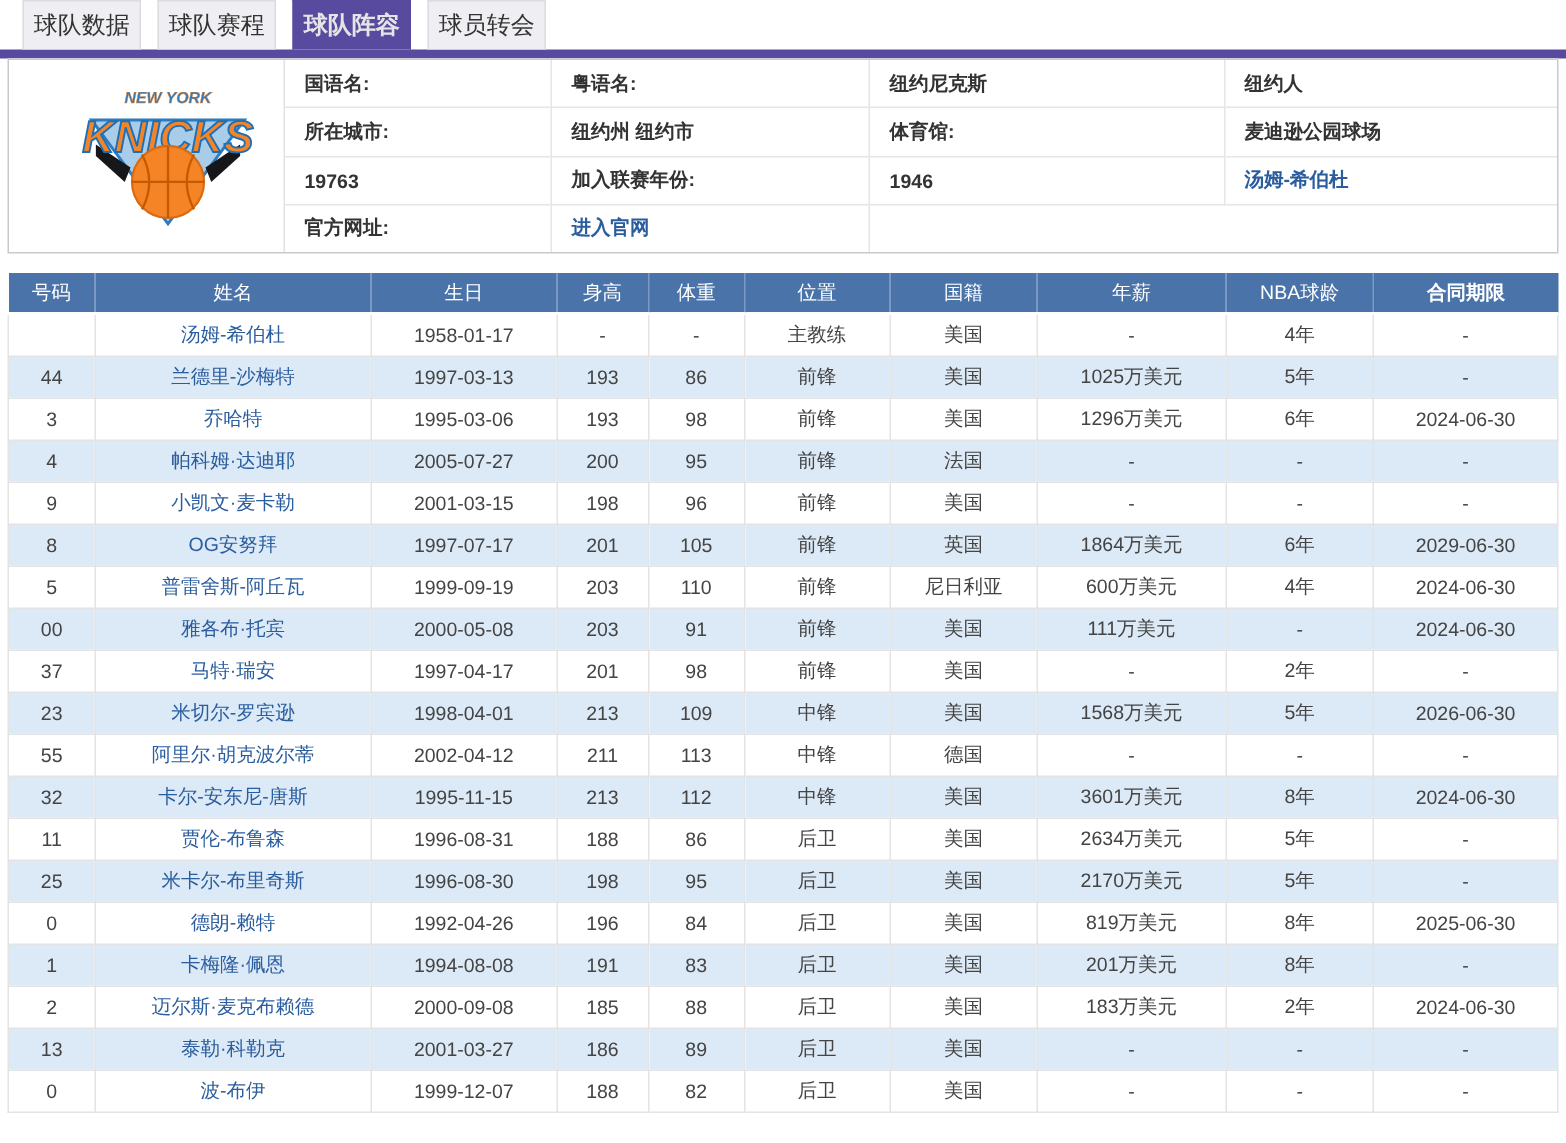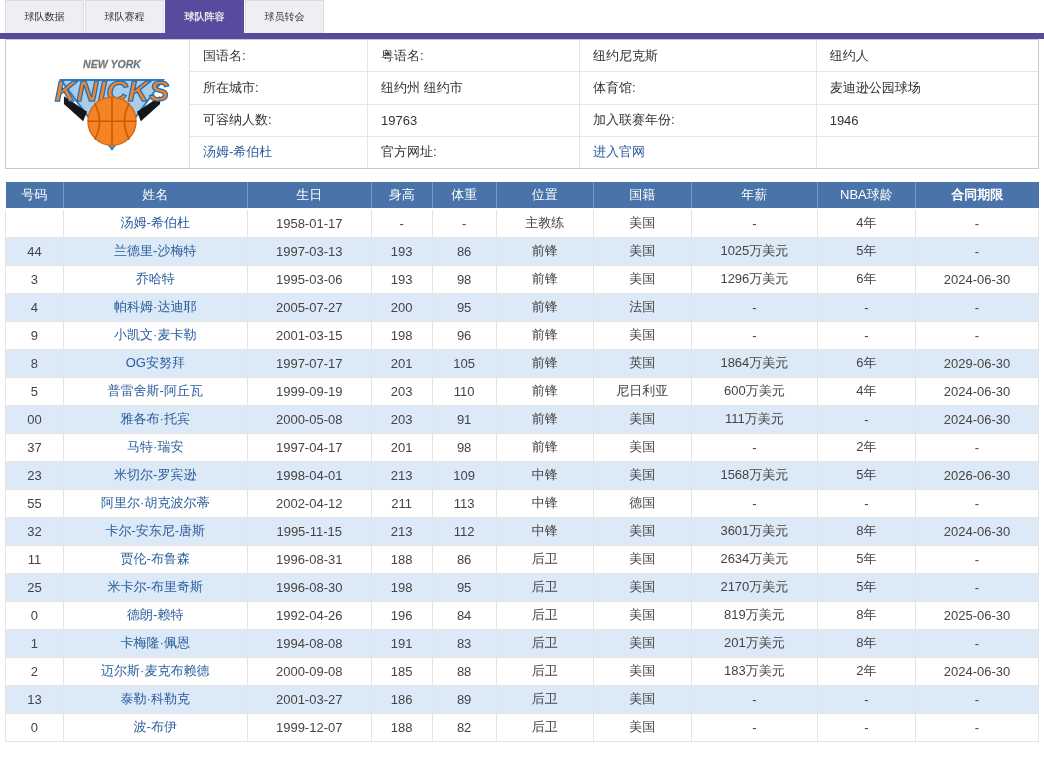--- a/index.html
+++ b/index.html
@@ -12,41 +12,41 @@
   html,body{margin:0;padding:0;}
   body{
     width:1044px;height:762px;overflow:hidden;background:#fff;
     font-family:"Liberation Sans","DejaVu Sans",sans-serif;
     font-size:13px;color:#333;
   }
   
   .tabbar{display:flex;height:33px;padding-left:5px;background:#fff;}
   .tab{
     width:79px;display:flex;align-items:center;justify-content:center;
-    font-size:10px;color:#333;background:#efeef2;
-    border:1px solid #dcdce0;border-bottom:none;margin-right:1px;cursor:pointer;
+    font-size:16px;color:#333;background:#efeef2;
+    border:1px solid #dcdce0;border-bottom:none;margin-right:1px;cursor:pointer;margin-left:10px;
   }
   .tab.active{
     background:var(--accent-purple);color:#e5e5e5;font-weight:bold;
     border-color:var(--accent-purple);
   }
   .strip{height:6px;background:var(--accent-purple);}
   
   .info-panel{
     margin:0 5px;height:130px;border:1px solid #c9c9c9;
     display:flex;background:#fff;padding-left:28px;
   }
   .logo-cell{
     width:156px;flex:0 0 156px;display:flex;align-items:center;justify-content:center;
     border-right:1px solid #e2e2e2;
   }
   .info-grid{flex:1;display:grid;grid-template-columns:21% 25% 27.9% 26.1%;}
   .icell{
     display:flex;align-items:center;padding-left:13px;font-size:13px;color:#333;
-    border-bottom:1px solid #e6e6e6;border-right:1px solid #e6e6e6;overflow:hidden;white-space:nowrap;
+    border-bottom:1px solid #e6e6e6;border-right:1px solid #e6e6e6;overflow:hidden;white-space:nowrap;font-weight:bold;
   }
   .icell:nth-child(4n){border-right:none;}
   .icell:nth-child(n+13){border-bottom:none;}
   .icell a{color:var(--link-blue);text-decoration:none;cursor:pointer;}
   
   .roster{
     width:1034px;margin:13px 5px 0;border-collapse:collapse;table-layout:fixed;
     font-size:13px;
   }
   .roster thead th{
@@ -88,21 +88,20 @@
     <div class="icell">国语名:</div>
     <div class="icell">粤语名:</div>
     <div class="icell">纽约尼克斯</div>
     <div class="icell">纽约人</div>
 
     <div class="icell">所在城市:</div>
     <div class="icell">纽约州 纽约市</div>
     <div class="icell">体育馆:</div>
     <div class="icell">麦迪逊公园球场</div>
 
-    <div class="icell">可容纳人数:</div>
     <div class="icell">19763</div>
     <div class="icell">加入联赛年份:</div>
     <div class="icell">1946</div>
 
     <div class="icell">
       <a>汤姆-希伯杜</a>
     </div>
     <div class="icell">官方网址:</div>
     <div class="icell">
       <a>进入官网</a>

